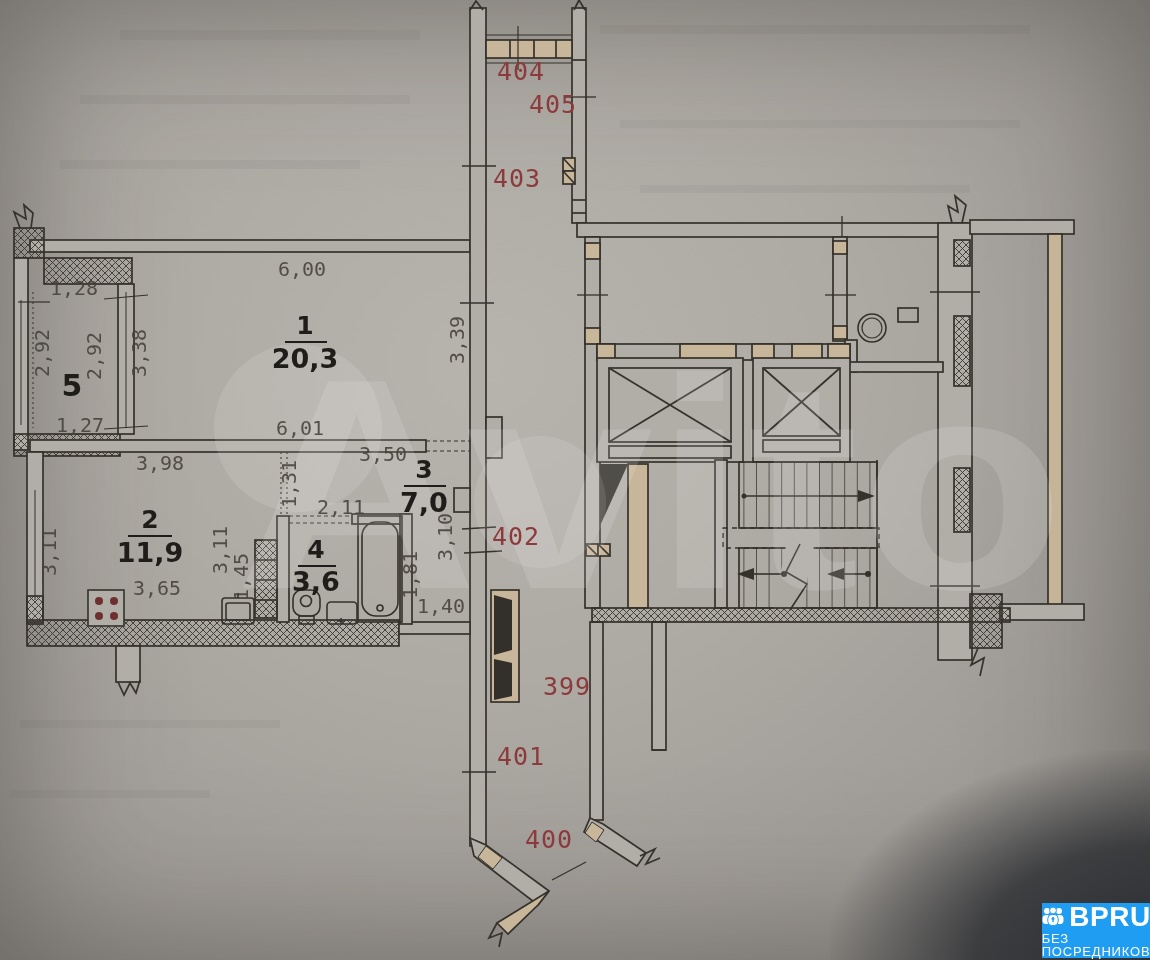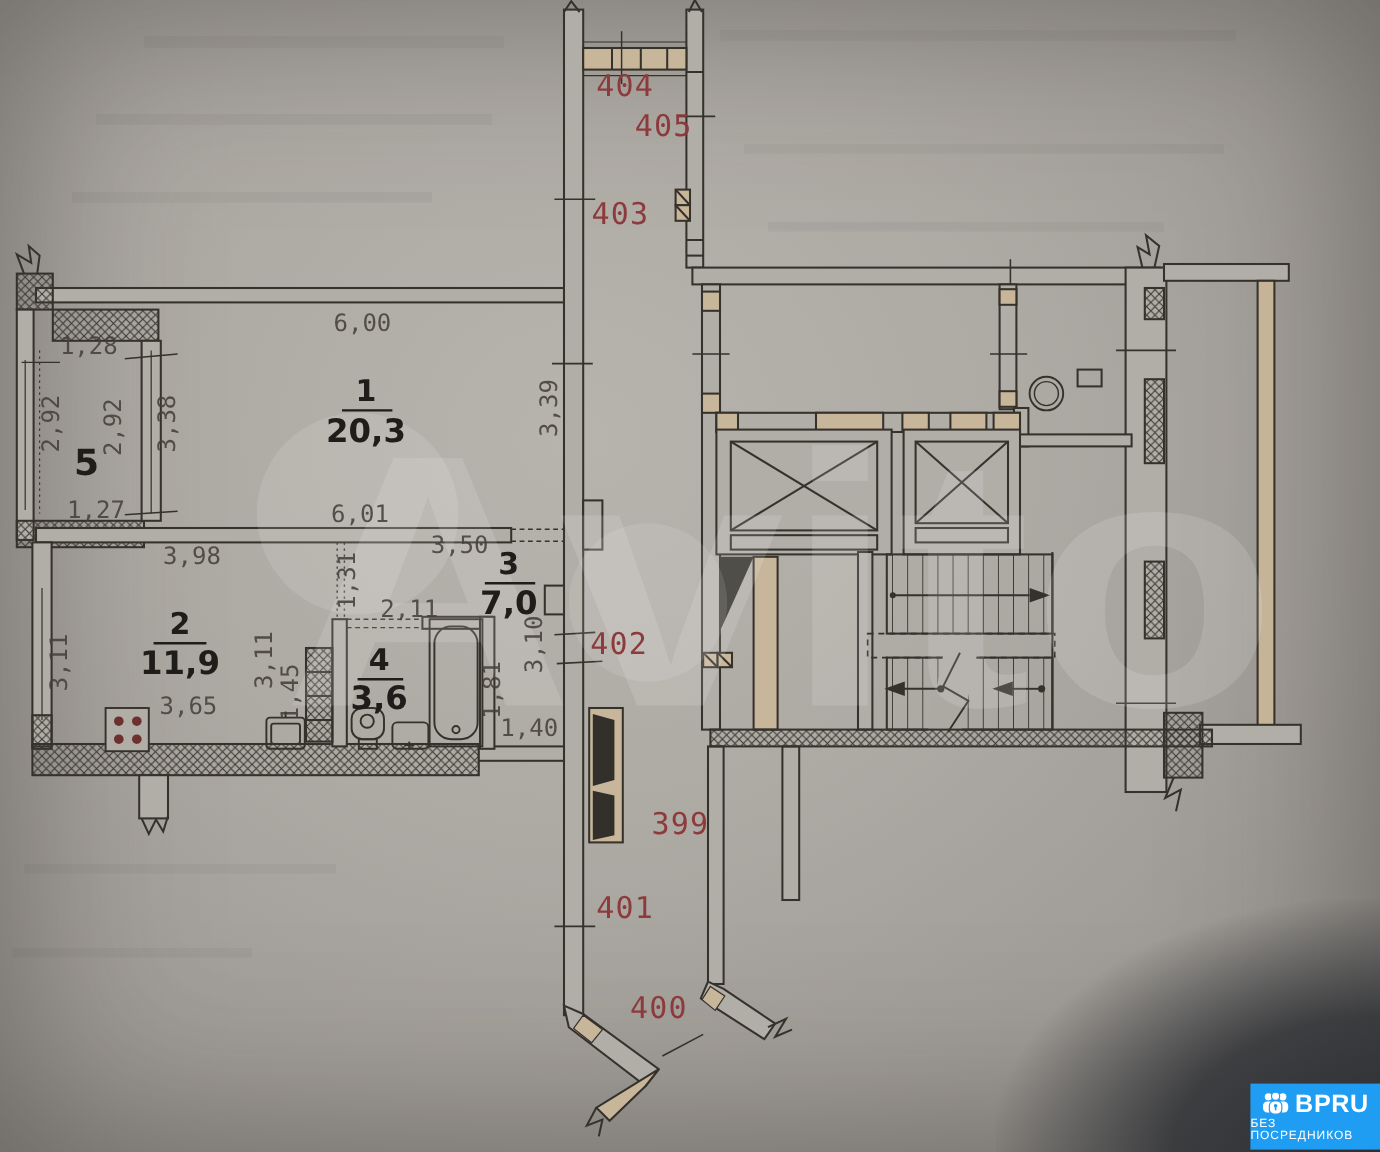--- a/index.html
+++ b/index.html
@@ -21,22 +21,22 @@
   .corner-shade{
     position:absolute;right:0;bottom:0;width:320px;height:210px;pointer-events:none;
     background:radial-gradient(ellipse at 100% 100%, rgba(42,44,48,.96) 0%, rgba(42,44,48,.8) 38%, rgba(42,44,48,0) 72%);
   }
   .logo{
     position:absolute;left:1042px;top:903px;width:108px;height:55px;background:#1f9df3;
     display:flex;flex-direction:column;align-items:center;justify-content:center;gap:1px;
     color:#fff;
   }
   .logo-row{display:flex;align-items:center;gap:4px;}
-  .logo-brand{font-family:"Liberation Sans", sans-serif;font-weight:bold;font-size:21px;letter-spacing:.5px;line-height:1;}
-  .logo-tag{font-family:"Liberation Sans", sans-serif;font-size:10px;letter-spacing:.8px;line-height:1;}
+  .logo-brand{font-family:"Liberation Sans", sans-serif;font-weight:bold;font-size:28px;letter-spacing:.5px;line-height:1;}
+  .logo-tag{font-family:"Liberation Sans", sans-serif;font-size:13px;letter-spacing:.8px;line-height:1;}
 </style>
 </head>
 <body>
 
 <div class="photo">
 
 <svg class="plan-svg" width="1150" height="960" viewBox="0 0 1150 960">
   <defs>
     <pattern id="xh" width="7" height="7" patternUnits="userSpaceOnUse">
       <path d="M0 0 L7 7 M7 0 L0 7" stroke="#3b3731" stroke-width=".9" fill="none"></path>

